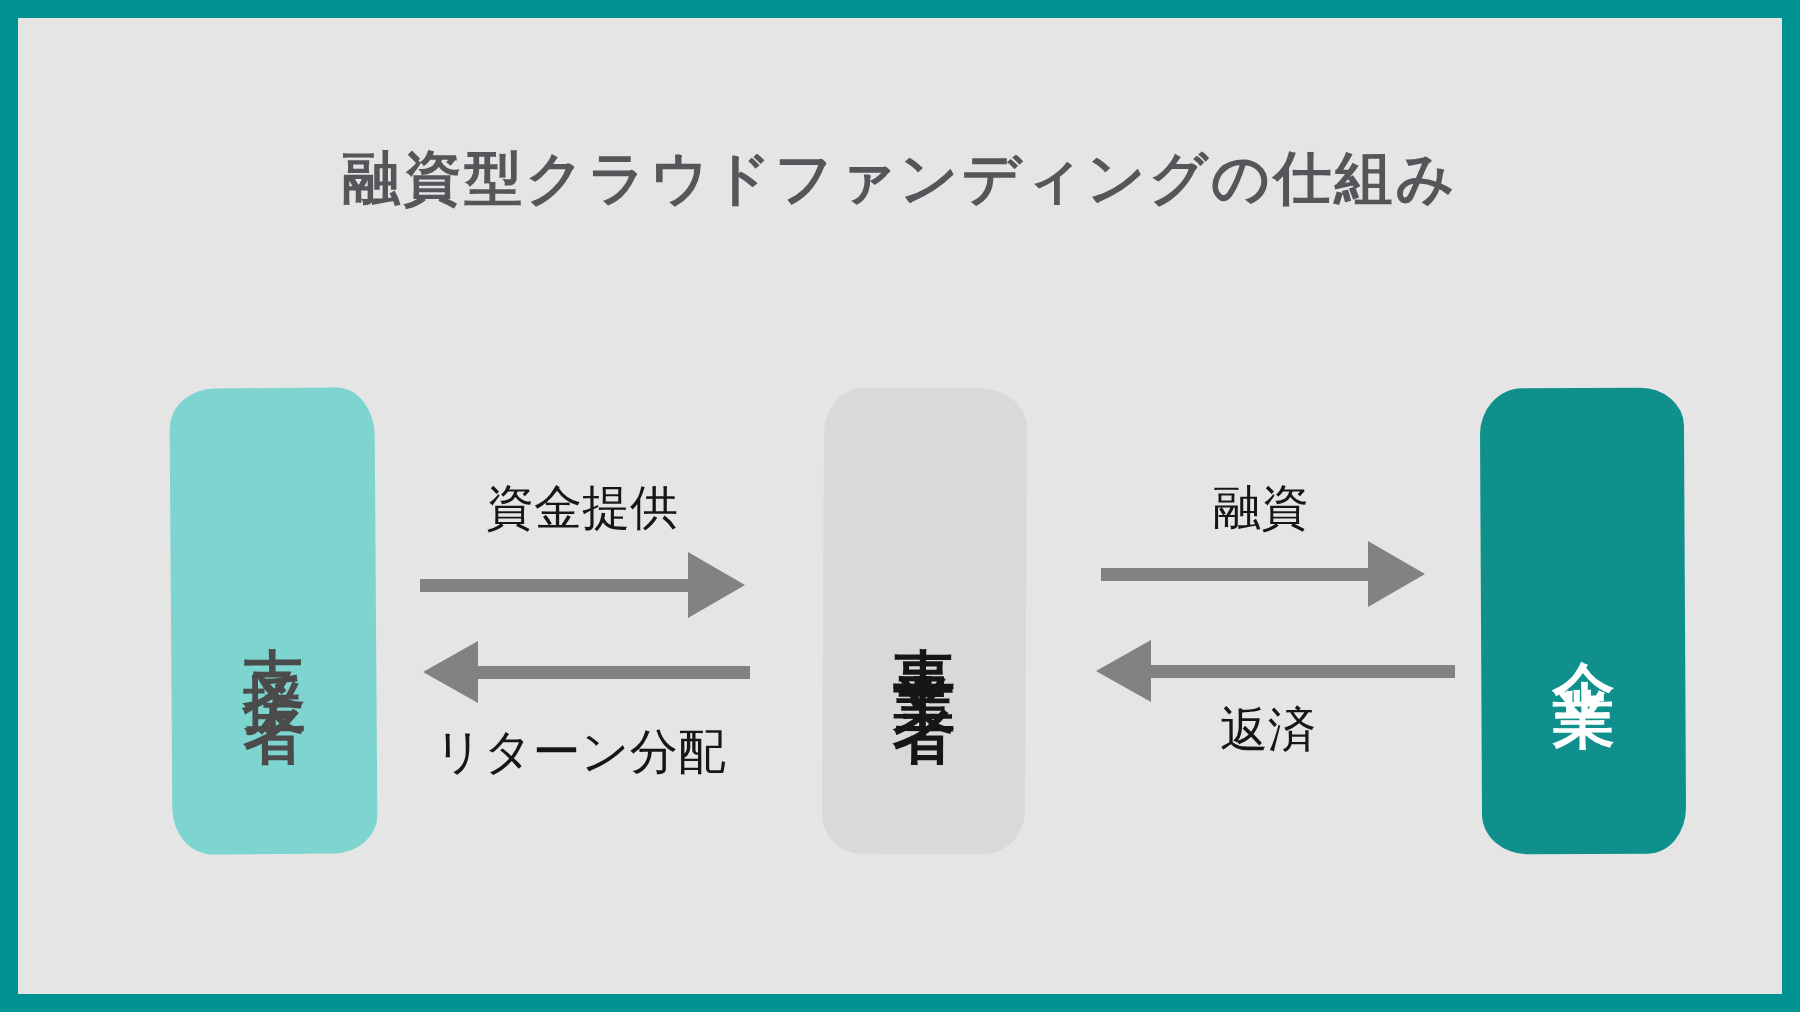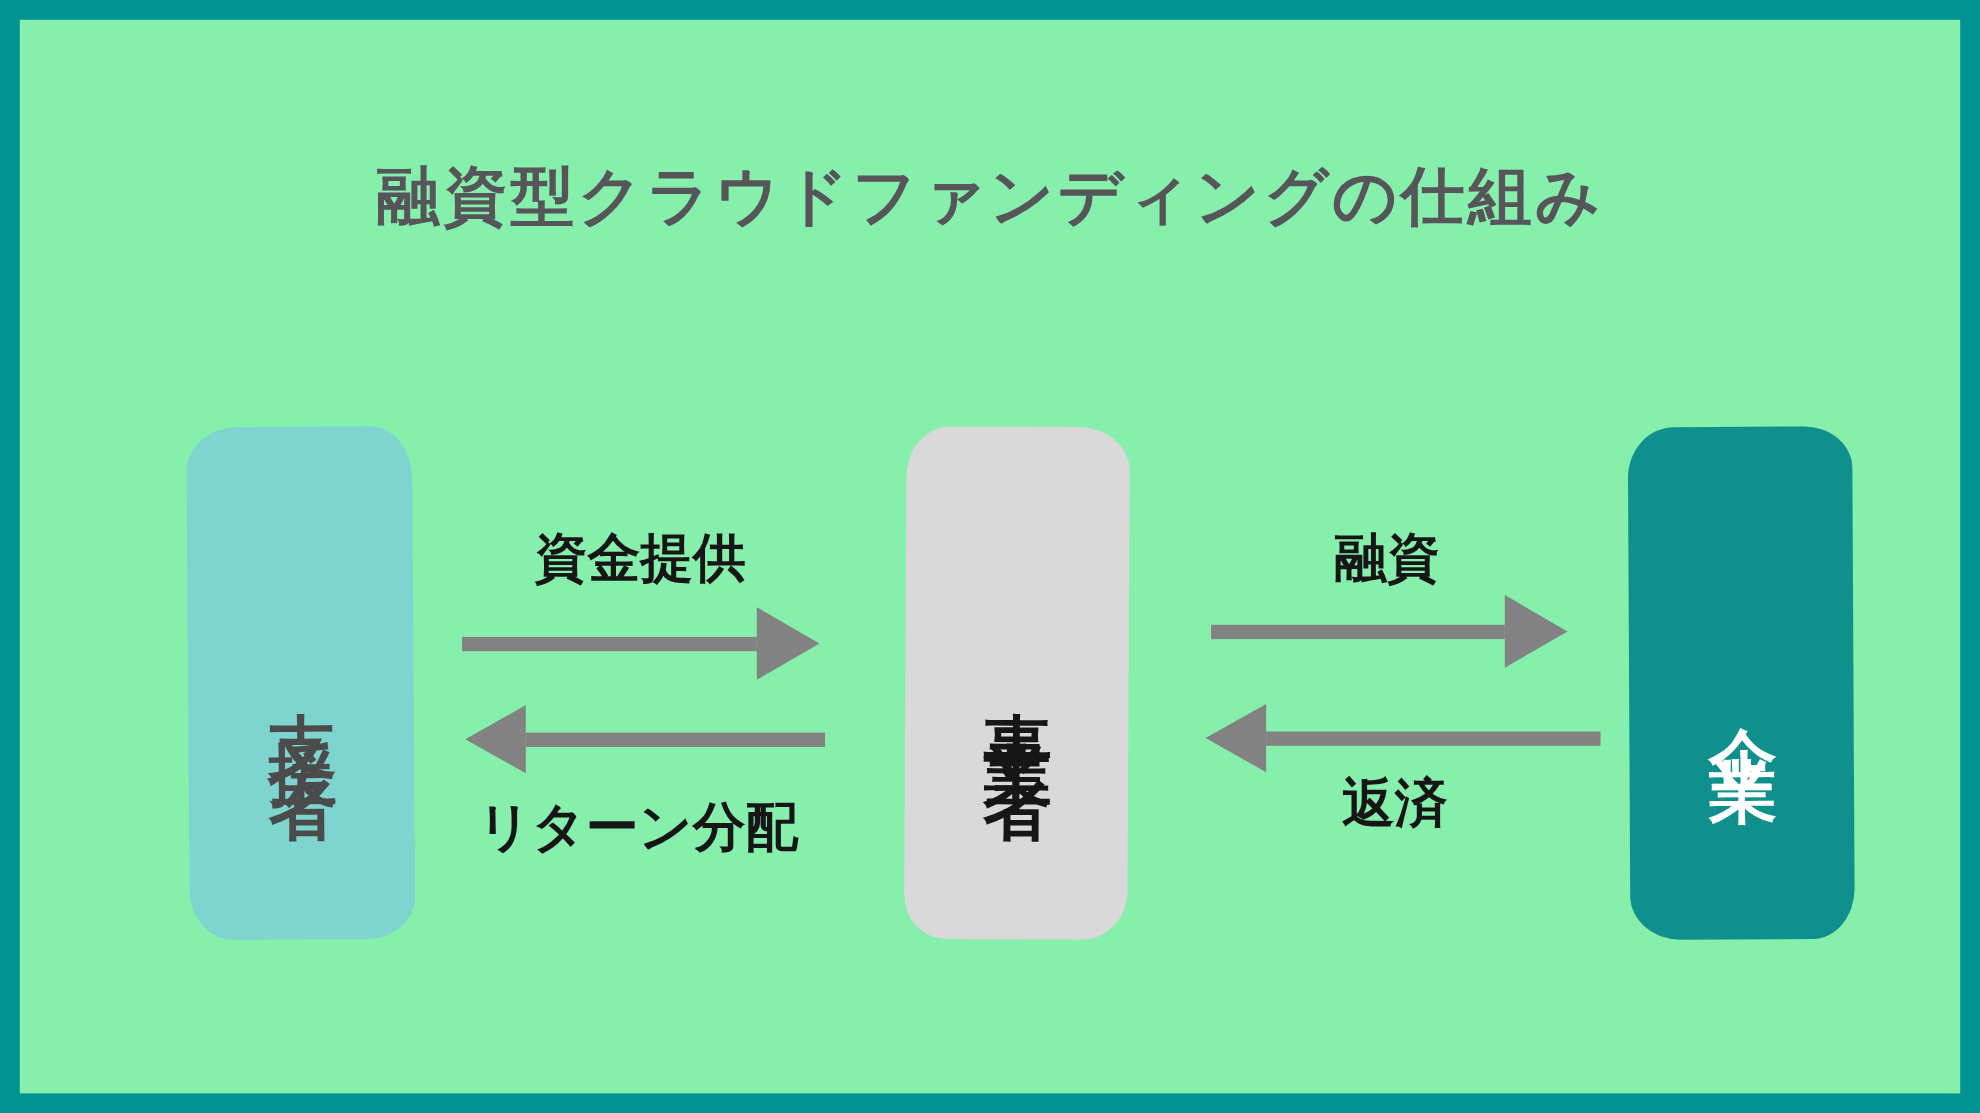--- a/index.html
+++ b/index.html
@@ -6,21 +6,21 @@
     margin: 0;
     padding: 0;
     background: #ffffff;
     font-family: "Liberation Sans", "DejaVu Sans", sans-serif;
   }
   .canvas {
     position: relative;
     width: 1800px;
     height: 1012px;
     box-sizing: border-box;
-    background: #86efac;
+    background: #e5e5e5;
     border: 18px solid #009391;
     overflow: hidden;
   }
   .diagram-title {
     position: absolute;
     top: 122px;
     left: 0;
     width: 100%;
     text-align: center;
     font-size: 58px;
@@ -70,21 +70,21 @@
   }
   .box-supporter .entity-label { color: #4b4b4b; }
   .box-operator .entity-label { color: #161616; }
   .box-company .entity-label { color: #ffffff; }
   
   .flow-label {
     position: absolute;
     width: 340px;
     text-align: center;
     font-size: 48px;
-    font-weight: 700;
+    font-weight: 400;
     color: #161616;
     white-space: nowrap;
   }
   .label-fund { left: 394px; top: 458px; }
   .label-return { left: 392px; top: 702px; }
   .label-loan { left: 1073px; top: 458px; }
   .label-repay { left: 1080px; top: 680px; }
   
   .arrow {
     position: absolute;

